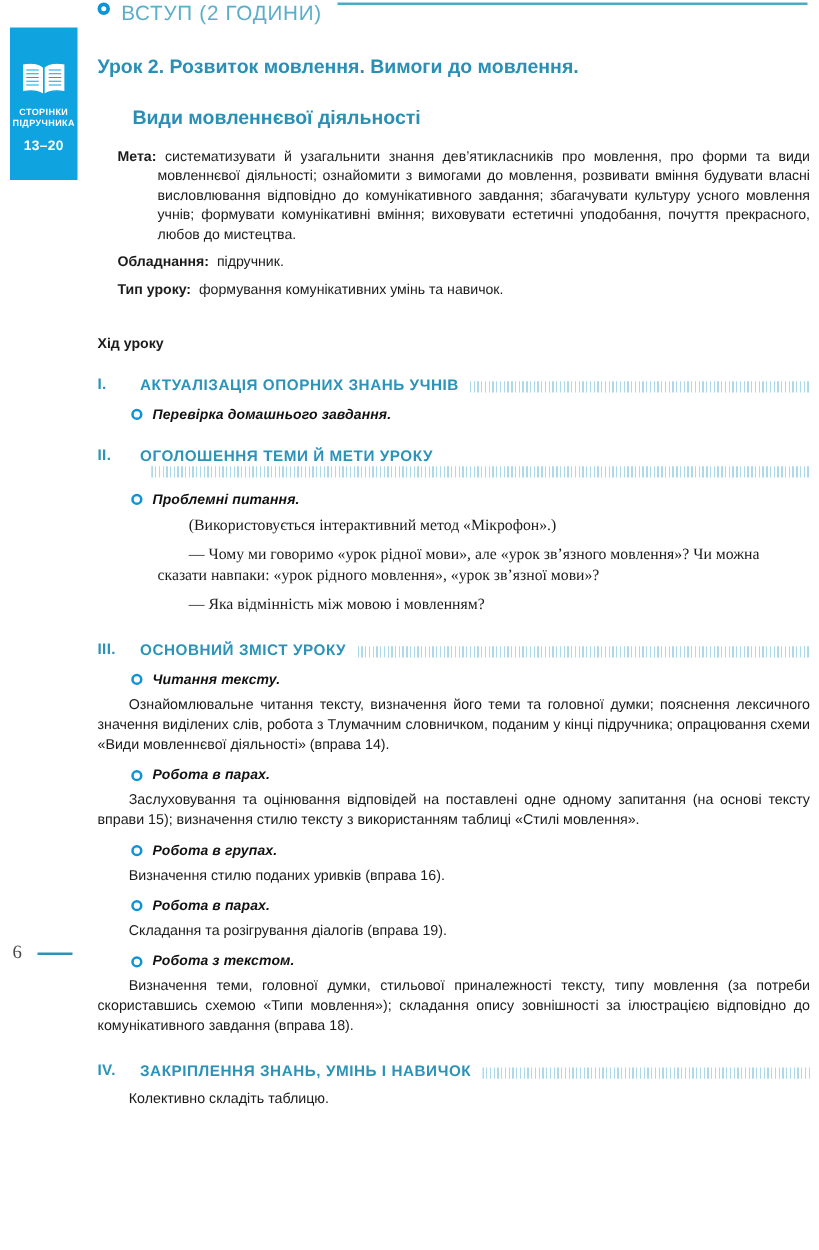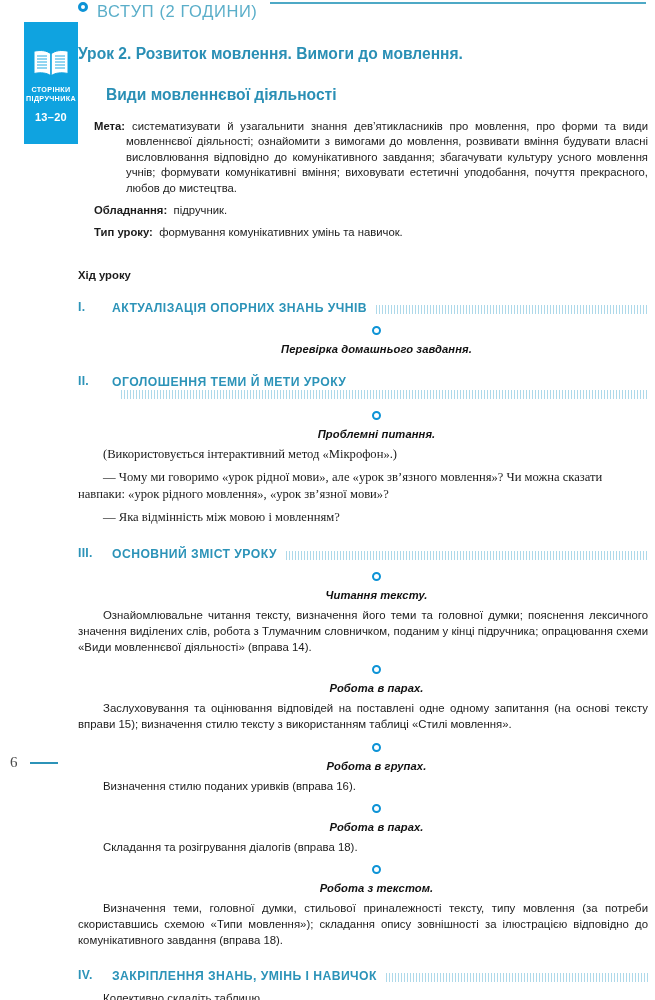--- a/index.html
+++ b/index.html
@@ -12,21 +12,21 @@
     background: #ffffff;
     font-family: "Liberation Sans", sans-serif;
     color: #1b1b1b;
     overflow: hidden;
     position: relative;
   }
 
   
   .side-badge {
     position: absolute;
-    left: 24px;
+    left: 8px;
     top: 22px;
     width: 54px;
     height: 122px;
     background: #0fa3e0;
     display: flex;
     flex-direction: column;
     align-items: center;
     justify-content: flex-start;
     color: #ffffff;
     text-align: center;
@@ -191,21 +191,20 @@
     opacity: 0.85;
   }
 
   
   .activity {
     margin-top: 10px;
     margin-left: 27px;
     display: flex;
     align-items: center;
     gap: 8px;
-    flex-direction: column;
   }
   .activity .ring-bullet {
     width: 9px;
     height: 9px;
     border-width: 2.6px;
   }
   .activity .act-label {
     font-size: 11.2px;
     font-weight: bold;
     font-style: italic;
@@ -230,20 +229,21 @@
   
   .serif-par {
     font-family: "Liberation Serif", serif;
     font-size: 12.6px;
     line-height: 17.2px;
     margin-top: 6px;
     text-align: left;
   }
   .serif-par.indent {
     text-indent: 25px;
+    margin-left: 48px;
   }
 </style>
 </head>
 <body>
 
 <div class="side-badge">
   <span class="book-icon">
     <svg viewBox="0 0 40 28" width="40" height="28" aria-hidden="true">
       <path d="M20 5 C16 1.5 10 0.8 3 2.2 L3 24.5 C10 23.1 16 23.8 20 26.8 Z" fill="#ffffff" stroke="#0fa3e0" stroke-width="1"></path>
       <path d="M20 5 C24 1.5 30 0.8 37 2.2 L37 24.5 C30 23.1 24 23.8 20 26.8 Z" fill="#ffffff" stroke="#0fa3e0" stroke-width="1"></path>
@@ -340,21 +340,21 @@
       <div class="body-par indent">Заслуховування та оцінювання відповідей на поставлені одне одному запитання (на основі тексту вправи 15); визначення стилю тексту з використанням таблиці «Стилі мовлення».</div>
       <div class="activity">
         <span class="ring-bullet"></span>
         <span class="act-label">Робота в групах.</span>
       </div>
       <div class="body-par indent left">Визначення стилю поданих уривків (вправа 16).</div>
       <div class="activity">
         <span class="ring-bullet"></span>
         <span class="act-label">Робота в парах.</span>
       </div>
-      <div class="body-par indent left">Складання та розігрування діалогів (вправа 18).</div>
+      <div class="body-par indent left">Складання та розігрування діалогів (вправа 19).</div>
       <div class="activity">
         <span class="ring-bullet"></span>
         <span class="act-label">Робота з текстом.</span>
       </div>
       <div class="body-par indent">Визначення теми, головної думки, стильової приналежності тексту, типу мовлення (за потреби скориставшись схемою «Типи мовлення»); складання опису зовнішності за ілюстрацією відповідно до комунікативного завдання (вправа 18).</div>
       <div class="section-head">
         <span class="sh-num">IV.</span>
         <span class="sh-body">
           <span class="sh-text">ЗАКРІПЛЕННЯ ЗНАНЬ, УМІНЬ І НАВИЧОК</span>
           <span class="sh-hatch"></span>

